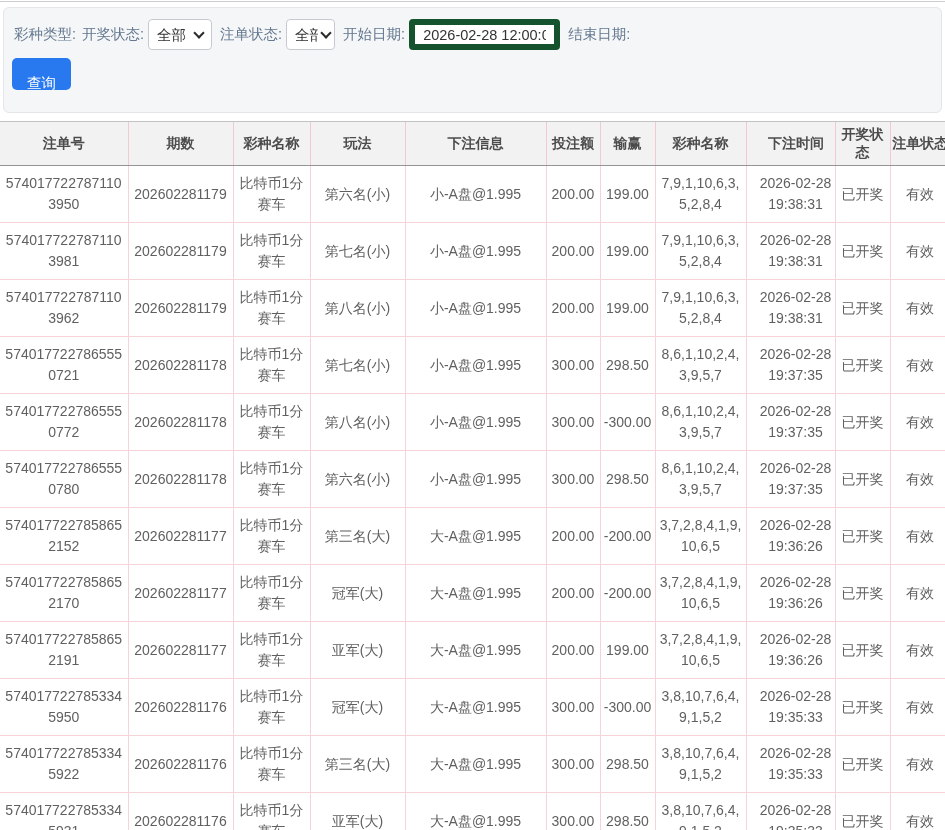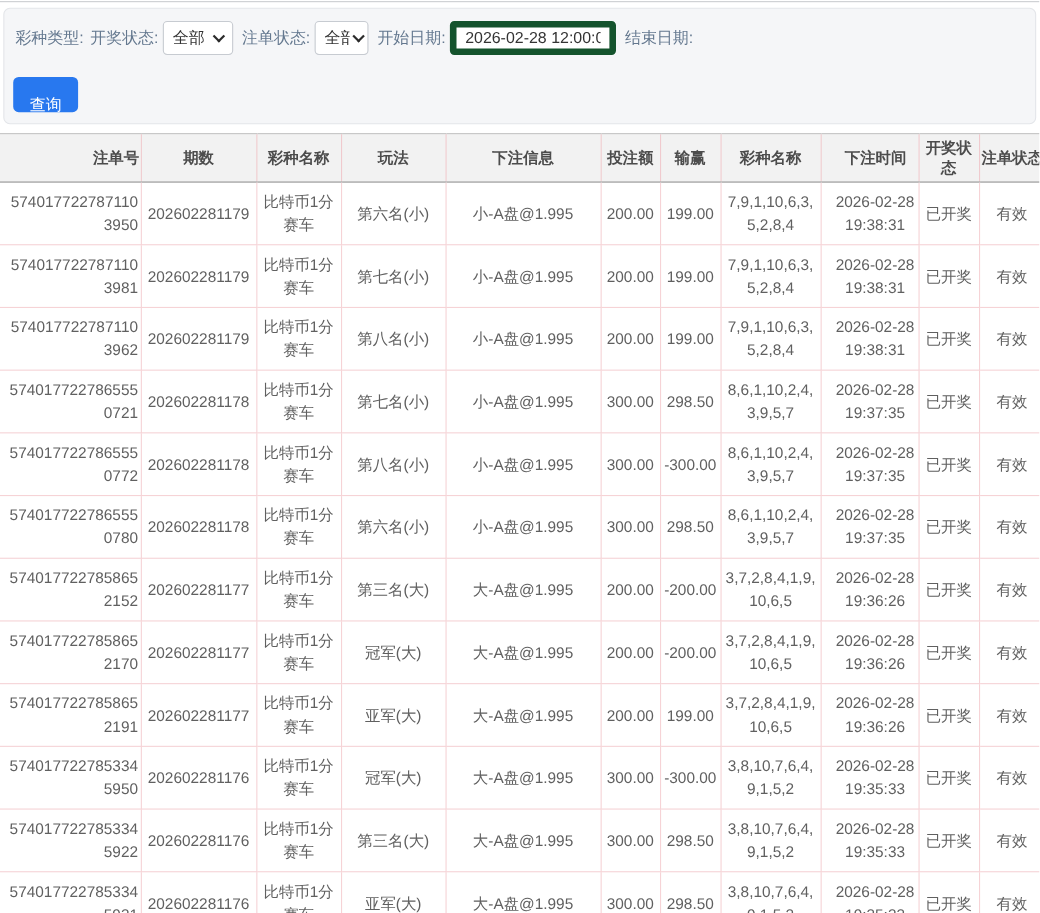--- a/index.html
+++ b/index.html
@@ -41,41 +41,40 @@
     height: 31px; width: 151px; font-size: 14.5px; color: #333;
     background: #fff; border: 6px solid #14532d; border-radius: 4px;
     padding: 0 8px; margin-right: 6px; outline: none; text-align: left;
     font-family: "Liberation Sans", "DejaVu Sans", sans-serif;
   }
   .btn-row { margin-top: 8px; }
   .search-btn {
     background: #2878ef; color: #fff; border: none; border-radius: 5px;
     height: 30px; padding: 16px 15px; font-size: 14.5px; cursor: pointer;
     font-family: "Liberation Sans", "DejaVu Sans", sans-serif;
-    margin-top: 12px;
   }
 
   
   .table-wrap { margin-top: 8px; width: 945px; overflow: hidden; }
   table { border-collapse: collapse; table-layout: fixed; width: 950px; font-size: 14px; }
   th, td { text-align: center; vertical-align: middle; }
   thead th {
     background: #f2f2f2; color: #4c4c4c; font-weight: bold;
     height: 44px; border-top: 1px solid #c2c2c2; border-bottom: 1px solid #949494;
     border-left: 1px solid #f0cace; padding: 2px 1px;
   }
   thead th:first-child { border-left: none; }
   tbody td {
     height: 57px; color: #606060; line-height: 1.5;
     border: 1px solid #f6d3d6; padding: 3px 2px;
     background: #fff;
   }
   tbody tr td:first-child { border-left: none; }
   tbody tr:first-child td { border-top: none; }
-  .col0 { width: 128px; word-break: break-all; text-align: right; }
+  .col0 { width: 128px; word-break: break-all; }
   .col1 { width: 105px; }
   .col2 { width: 77px; }
   .col3 { width: 95px; }
   .col4 { width: 141px; }
   .col5 { width: 54px; margin-left: 12px; }
   .col6 { width: 55px; }
   .col7 { width: 91px; word-break: break-all; }
   .col8 { width: 89px; padding-left: 12px; }
   .col9 { width: 55px; }
   .col10 { width: 60px; }

